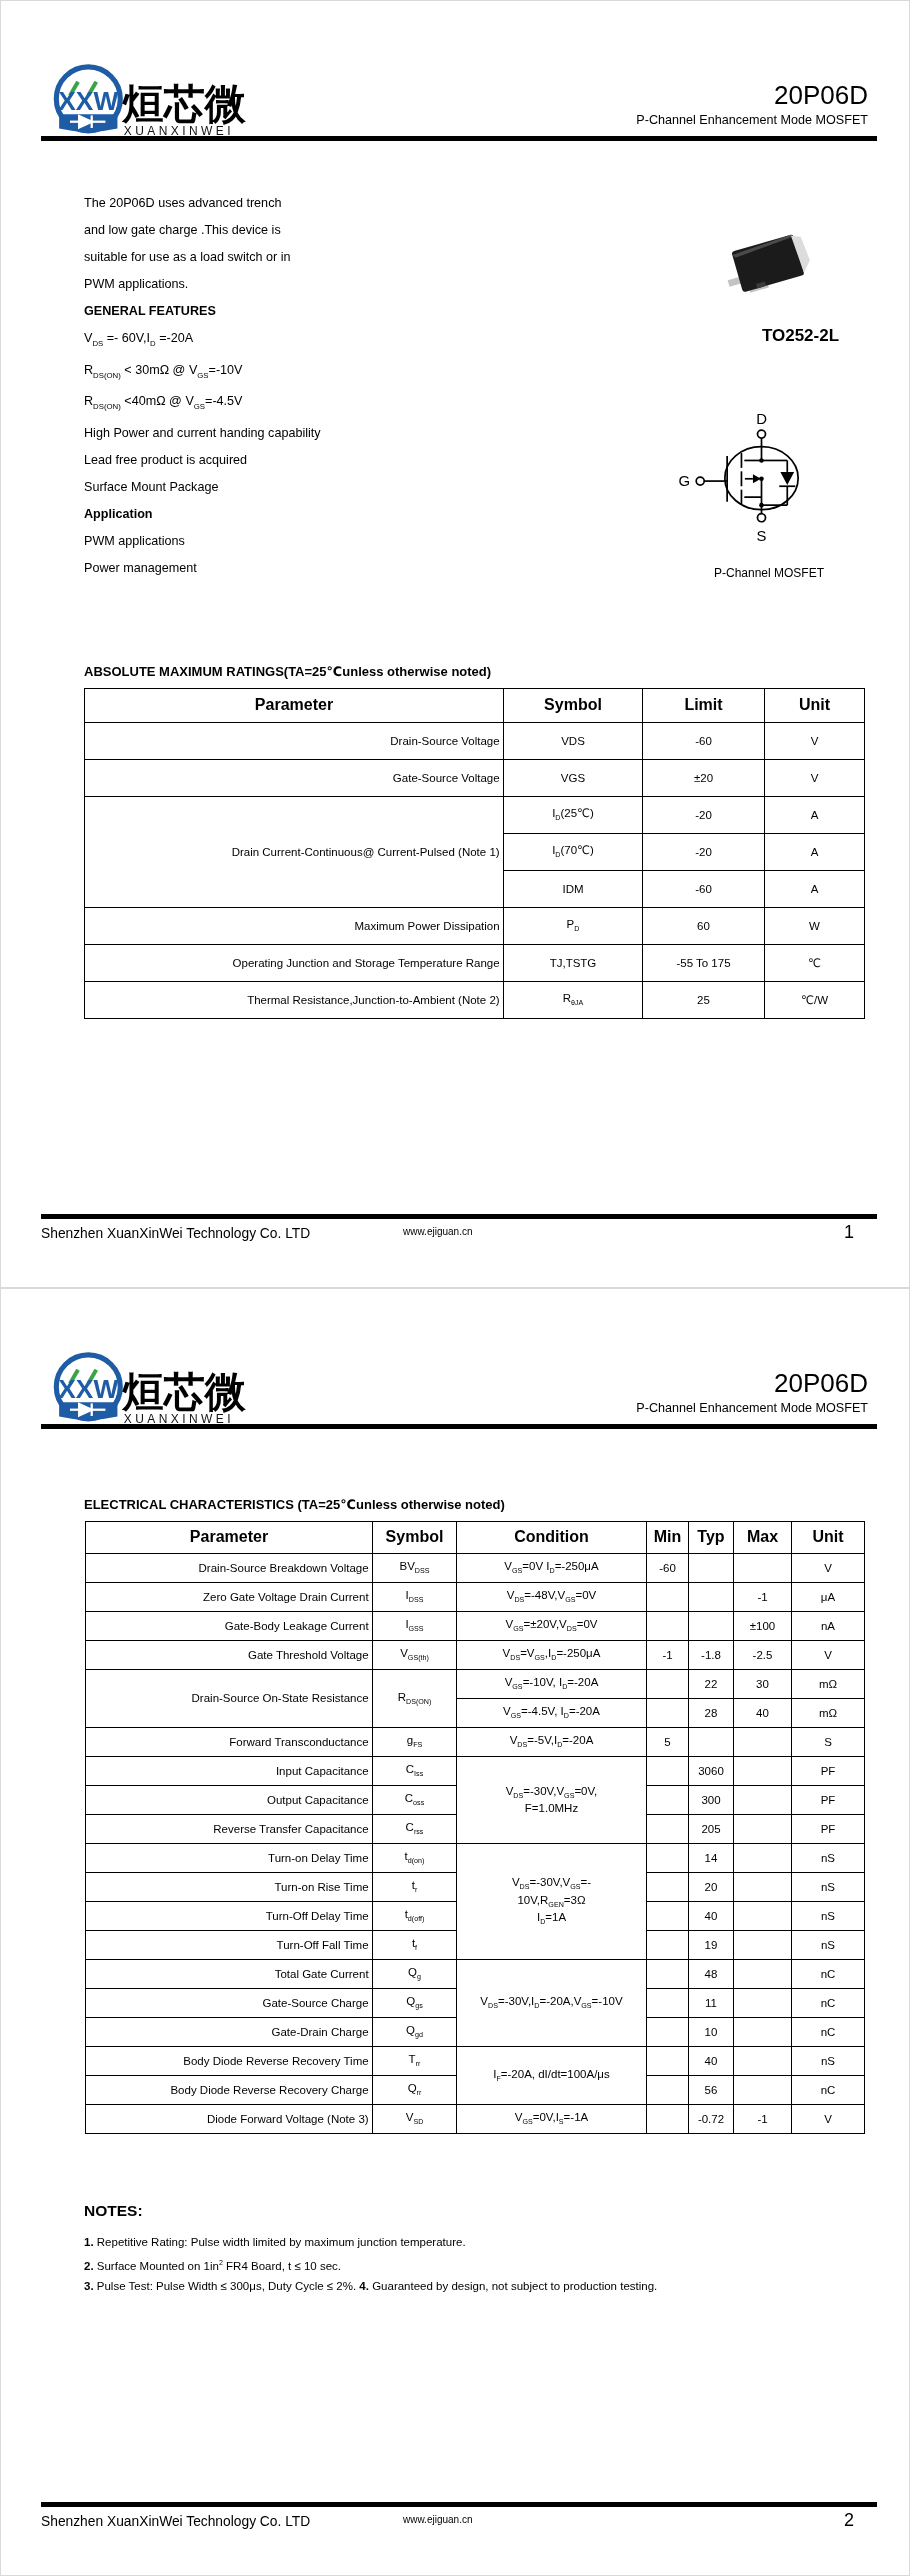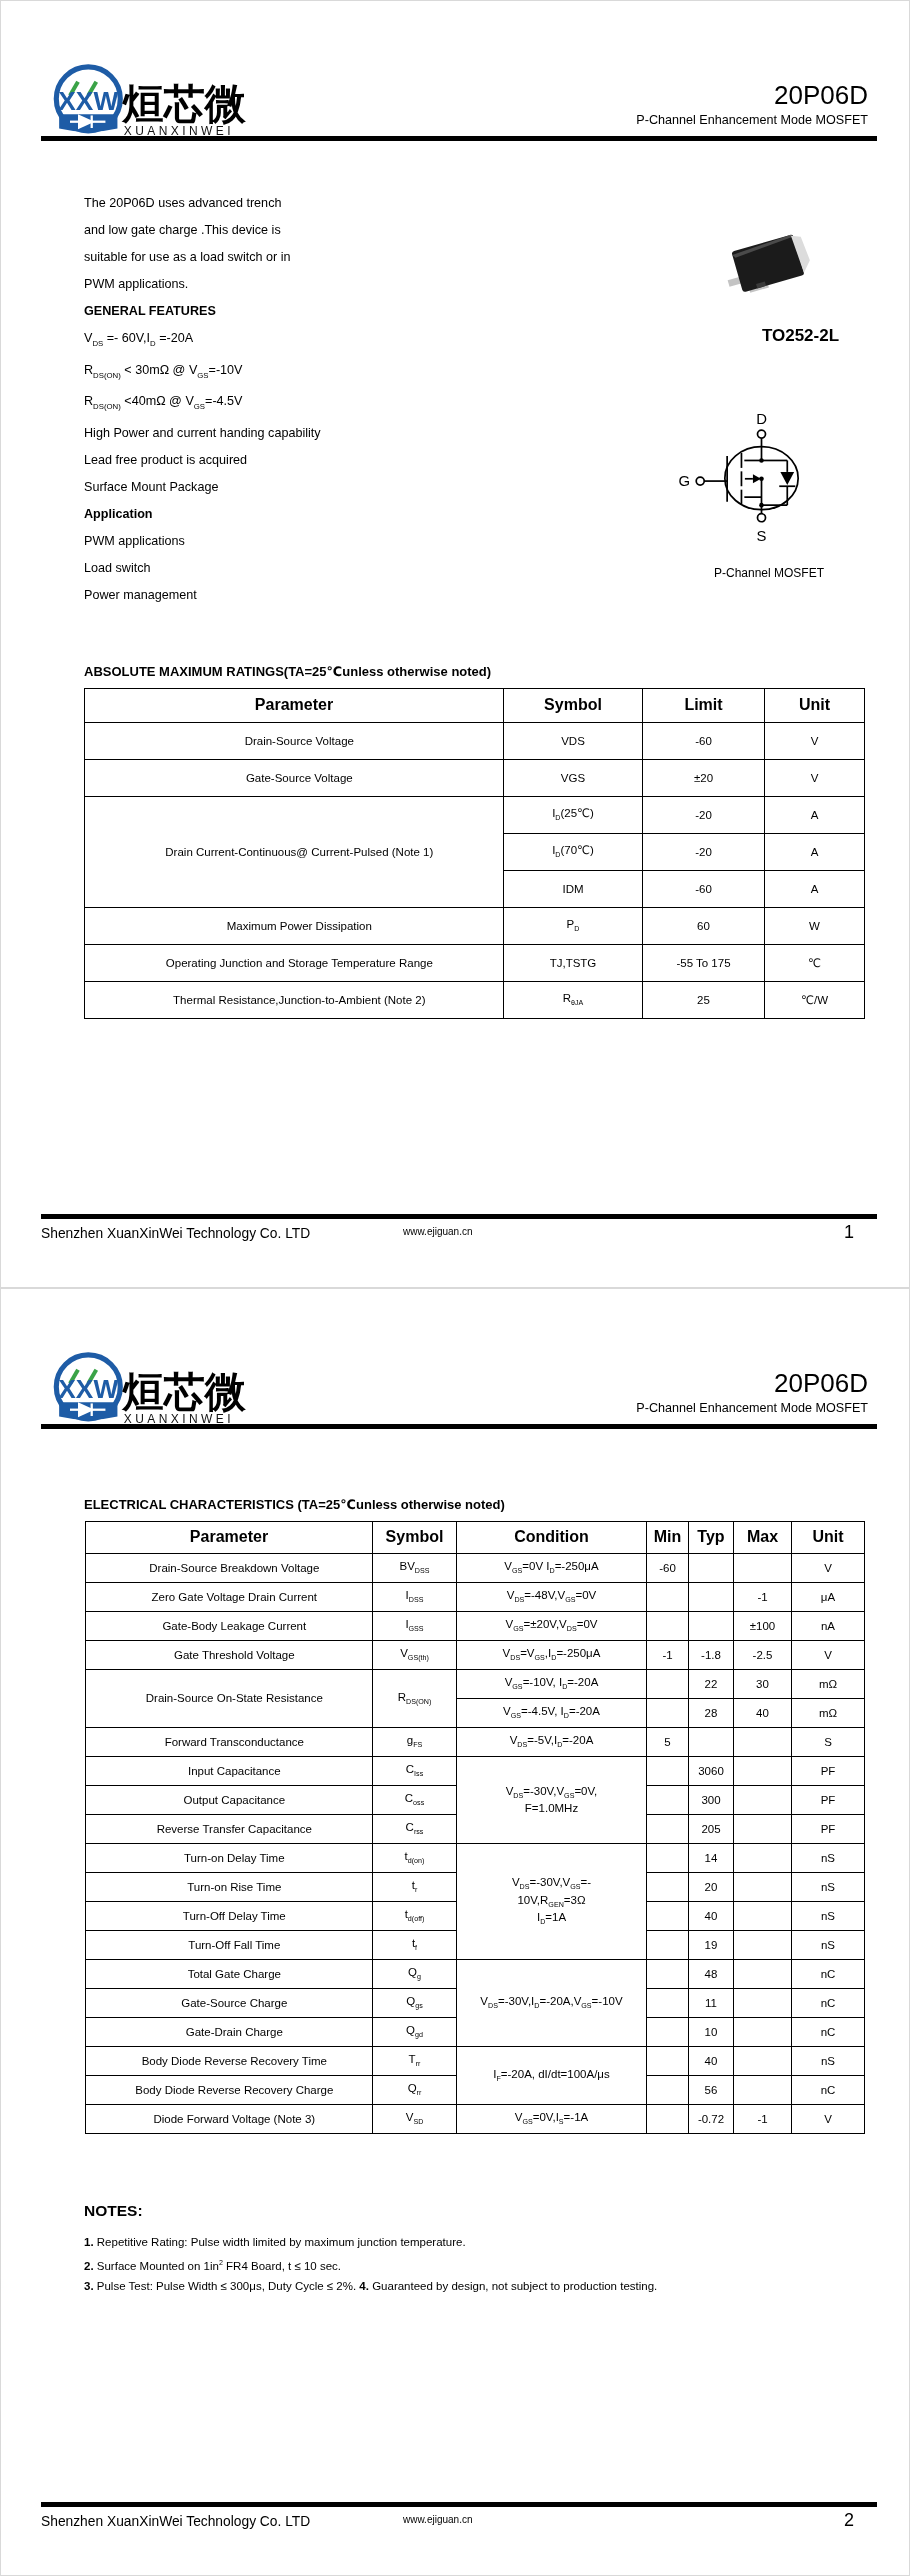--- a/index.html
+++ b/index.html
@@ -17,21 +17,21 @@
   .pkg-photo { position:absolute; left:709px; top:229px; }
   .pkg-label { position:absolute; left:722px; top:325px; width:155px; text-align:center; font-weight:bold; font-size:17px; }
   .mosfet-wrap { position:absolute; left:666px; top:395px; }
   .sym-caption { position:absolute; left:685px; top:565px; width:166px; text-align:center; font-size:12px; }
   .section-title { position:absolute; left:83px; font-weight:bold; font-size:13px; }
   .dtable { position:absolute; border-collapse:collapse; table-layout:fixed; background:#fff; border:1.7px solid #000; }
   .dtable th, .dtable td { border:1.1px solid #000; text-align:center; vertical-align:middle; font-size:11.5px; padding:1.1px 3.4px; line-height:1.3; }
   .dtable th { font-size:16px; font-weight:bold; }
   .amr th { height:34px; } .amr td { height:37px; }
   .ec th { height:32px; } .ec td { height:29px; }
-  td.al { text-align:center; padding-left:14px;margin-left:8px; }
+  td.al { text-align:right; padding-left:14px;margin-left:8px; }
   .ftr-rule { position:absolute; left:40px; right:32px; top:1213px; height:4.6px; background:#000; }
   .ftr-company { position:absolute; left:40px; top:1225px; font-size:13.8px; }
   .ftr-site { position:absolute; left:402px; top:1225px; font-size:10px; }
   .ftr-page { position:absolute; right:55px; top:1221px; font-size:18px; }
   .notes-title { position:absolute; left:83px; top:913px; font-weight:bold; font-size:15.5px; }
   .notes-list { position:absolute; left:83px; top:943px; width:746px; font-size:11.5px; line-height:20.7px; }
 </style>
 </head>
 <body>
 
@@ -66,21 +66,20 @@
       <div class="col-line">PWM applications.</div>
       <div class="col-title">GENERAL FEATURES</div>
       <div class="col-line">V<sub>DS</sub> =- 60V,I<sub>D</sub> =-20A</div>
       <div class="col-line">R<sub>DS(ON)</sub> &lt; 30mΩ @ V<sub>GS</sub>=-10V</div>
       <div class="col-line">R<sub>DS(ON)</sub> &lt;40mΩ @ V<sub>GS</sub>=-4.5V</div>
       <div class="col-line">High Power and current handing capability</div>
       <div class="col-line">Lead free product is acquired</div>
       <div class="col-line">Surface Mount Package</div>
       <div class="col-title">Application</div>
       <div class="col-line">PWM applications</div>
-      <div class="col-line">Load switch</div>
       <div class="col-line">Power management</div>
     </div>
 
   <div class="pkg-photo">
     <svg width="115" height="80" viewBox="0 0 200 140">
       <g transform="rotate(-16 100 70)">
         <rect x="28" y="68" width="34" height="12" fill="#c4c4c4"></rect>
         <rect x="60" y="88" width="34" height="12" fill="#c4c4c4"></rect>
         <rect x="48" y="22" width="112" height="74" rx="5" fill="#1b1b1b"></rect>
         <polygon points="48,28 156,22 160,26 52,34" fill="#4a4a4a"></polygon>
@@ -360,21 +359,21 @@
         </tr>
         <tr>
           <td class="al">Turn-Off Fall Time</td>
           <td>t<sub>f</sub></td>
           <td></td>
           <td>19</td>
           <td></td>
           <td>nS</td>
         </tr>
         <tr>
-          <td class="al">Total Gate Charge</td>
+          <td class="al">Total Gate Current</td>
           <td>Q<sub>g</sub></td>
           <td rowspan="3">V<sub>DS</sub>=-30V,I<sub>D</sub>=-20A,V<sub>GS</sub>=-10V</td>
           <td></td>
           <td>48</td>
           <td></td>
           <td>nC</td>
         </tr>
         <tr>
           <td class="al">Gate-Source Charge</td>
           <td>Q<sub>gs</sub></td>

